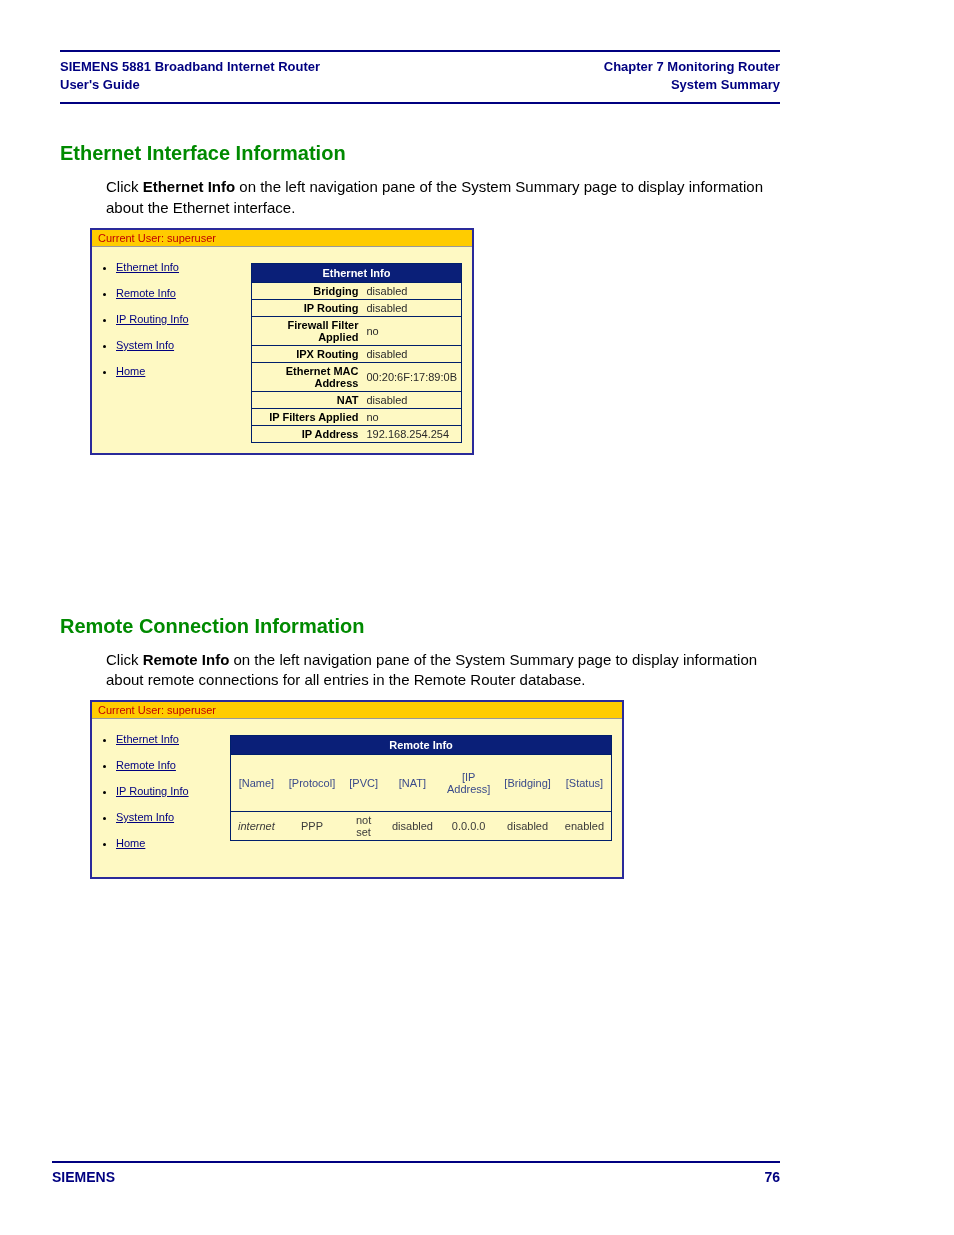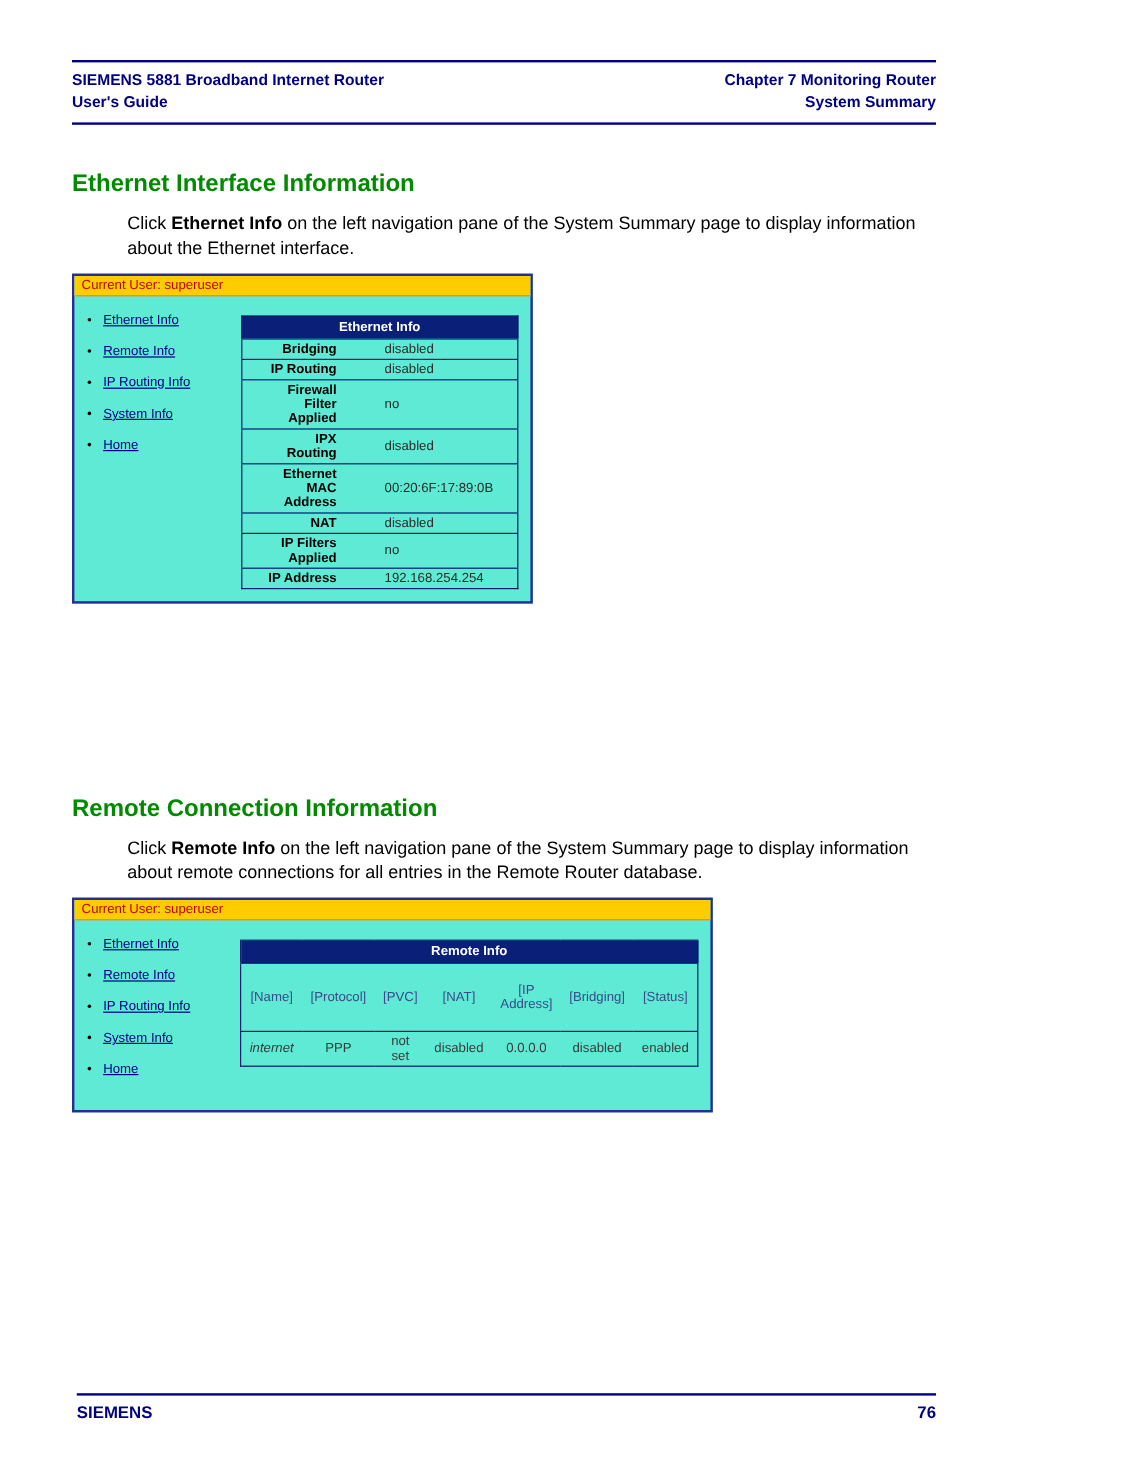--- a/index.html
+++ b/index.html
@@ -41,22 +41,23 @@
     font-weight: bold;
     font-size: 20px;
     margin: 38px 0 12px 0;
   }
   .body-para {
     margin: 0 0 10px 46px;
     font-size: 15px;
     line-height: 1.35;
   }
   .shot-outer {
+    margin-left: 30px;
     border: 2px solid #2a2a9a;
-    background: #5eead4;
+    background: #fef9c3;
     display: inline-block;
   }
   .user-bar {
     background: #ffcc00;
     color: #c00000;
     font-size: 11px;
     padding: 2px 6px;
     border-bottom: 1px solid #999;
   }
   .shot-body {
@@ -90,21 +91,21 @@
   }
   .eth-table .caption {
     background: #0a1f78;
     color: #fff;
     font-weight: bold;
     text-align: center;
     padding: 3px 4px;
   }
   .eth-row td {
     border-top: 1px solid #001f6b;
-    padding: 2px 20px;
+    padding: 2px 4px;
     color: #2a2a2a;
   }
   .eth-row td:first-child {
     font-weight: bold;
     text-align: right;
     color: #000;
   }
   .remote-table {
     border: 1px solid #001f6b;
     border-collapse: collapse;
@@ -126,21 +127,21 @@
   }
   .remote-table td {
     color: #3a3a3a;
     padding: 2px 7px;
     border-top: 1px solid #001f6b;
     text-align: center;
     font-size: 11px;
   }
   .footer-bar {
     position: absolute;
-    left: 64px;
+    left: 52px;
     right: 60px;
     bottom: 50px;
     border-top: 2px solid #000080;
     padding-top: 6px;
     display: flex;
     justify-content: space-between;
     color: #000080;
     font-weight: bold;
     font-size: 14px;
   }

